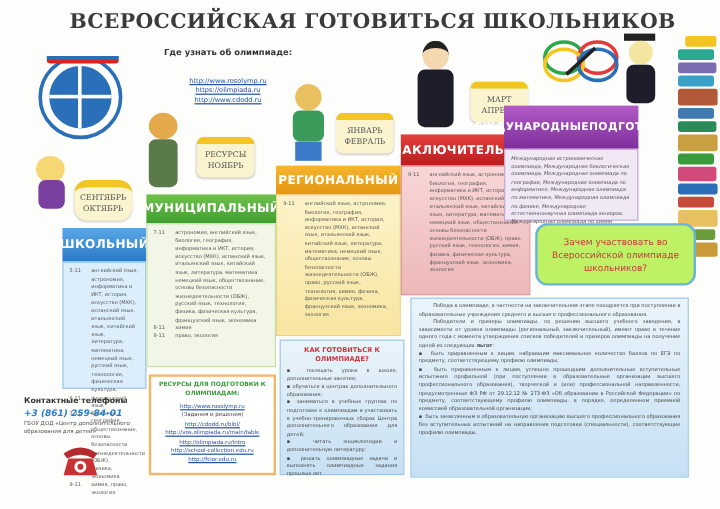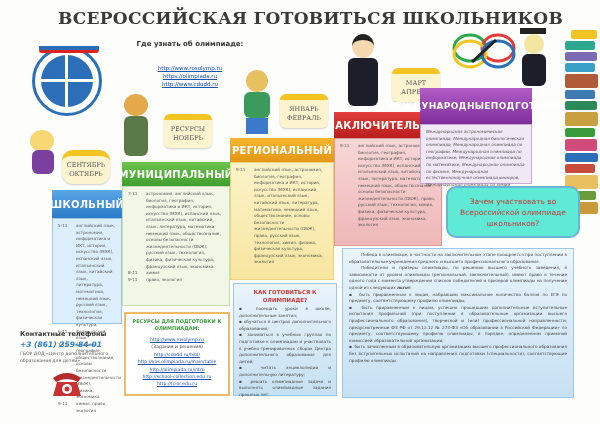--- a/index.html
+++ b/index.html
@@ -35,21 +35,21 @@
 
   .reg-head { left: 230px; top: 138px; width: 104px; height: 24px; background: linear-gradient(#f5b62c, #e49614); }
   .reg-body { left: 230px; top: 162px; width: 104px; height: 118px; background: linear-gradient(#fcf3c9, #f7e5a0); border: 1px solid #ecd27a; }
 
   .final-head { left: 334px; top: 112px; width: 108px; height: 26px; background: linear-gradient(#e2403c, #b91d1d); }
   .final-body { left: 334px; top: 138px; width: 108px; height: 108px; background: linear-gradient(#f8d6d6, #eeb8b8); border: 1px solid #d99; }
 
   .intl-head { left: 420px; top: 88px; width: 112px; height: 36px; background: linear-gradient(#b25cc7, #7e2e9b); font-size: 9px; line-height: 11px; }
   .intl-body { left: 420px; top: 124px; width: 112px; height: 60px; background: #f0e8f5; border: 1px solid #c8a9d6; font-size: 4.2px; line-height: 6.6px; color: #555; padding: 4px 5px; font-style: italic; }
 
-  .why { left: 446px; top: 186px; width: 134px; height: 52px; border: 2px solid #6ab3d8; border-radius: 10px; background: #5eead4; color: #c9373a; font-size: 7.5px; text-align: center; line-height: 11px; display:flex; align-items:center; justify-content:center; }
+  .why { left: 446px; top: 186px; width: 134px; height: 52px; border: 2px solid #6ab3d8; border-radius: 10px; background: #bef264; color: #c9373a; font-size: 7.5px; text-align: center; line-height: 11px; display:flex; align-items:center; justify-content:center; }
 
   .benefit { left: 342px; top: 248px; width: 232px; height: 150px; background: linear-gradient(#eaf4fb, #c6e0f3); border: 1px solid #9cc6ea; font-size: 4.2px; line-height: 6.6px; color: #444; padding: 3px 6px; text-align: justify; }
   .benefit p { text-indent: 12px; }
   .benefit .b { padding-left: 0; }
 
   .prepare { left: 233px; top: 283px; width: 104px; height: 113px; background: linear-gradient(#eaf4fb, #c6e0f3); border: 1px solid #9cc6ea; font-size: 4.2px; line-height: 6.6px; color: #444; padding: 4px 5px; text-align: justify; }
   .prepare .hd { color: #c9373a; font-weight: bold; font-size: 5.5px; text-align: center; line-height: 8px; margin-bottom: 2px; }
 
   .resources { left: 124px; top: 312px; width: 106px; height: 84px; background: #fff; border: 2px solid #f0b86a; font-size: 4.6px; text-align: center; padding: 4px; line-height: 7.4px; }
   .resources .hd { color: #3a9b3a; font-weight: bold; font-size: 5px; line-height: 7px; margin-bottom: 4px; }

